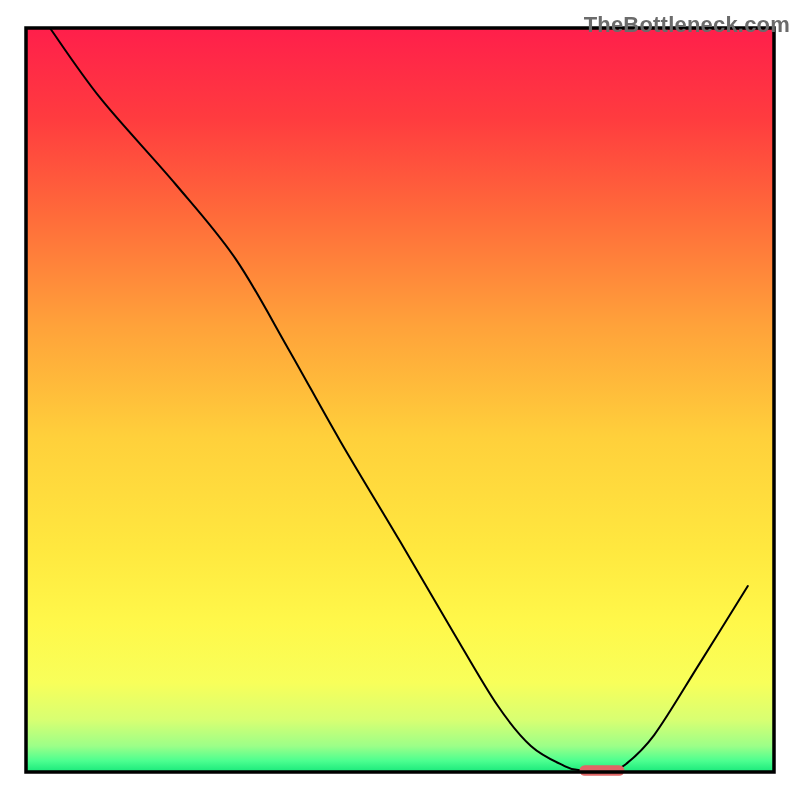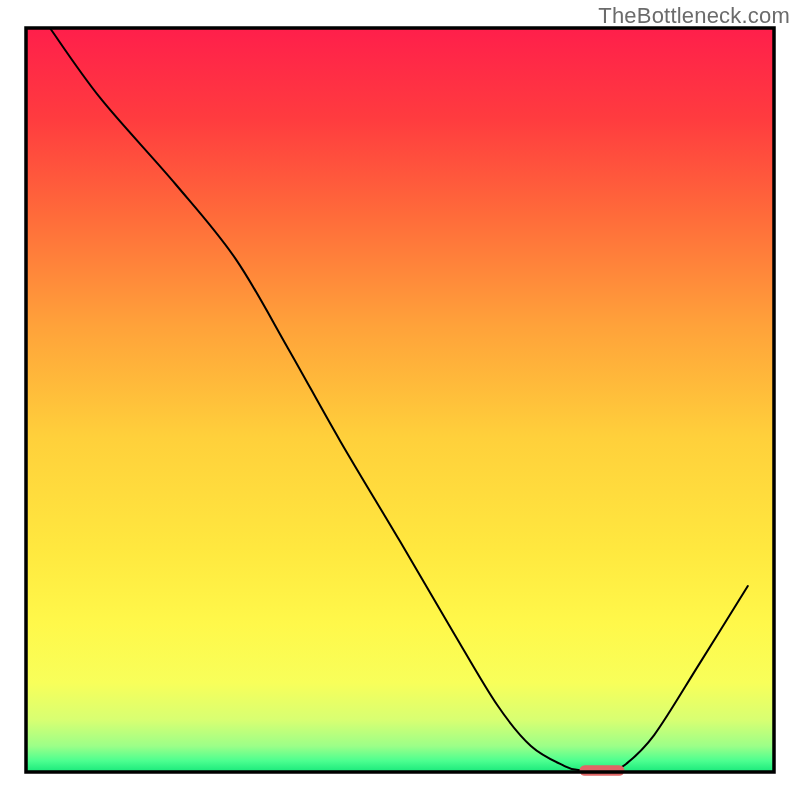--- a/index.html
+++ b/index.html
@@ -10,25 +10,25 @@
     background: #ffffff;
     overflow: hidden;
   }
   .chart-container {
     position: relative;
     width: 800px;
     height: 800px;
   }
   .watermark {
     position: absolute;
-    top: 3px;
+    top: 12px;
     right: 10px;
     font-family: Arial, Helvetica, sans-serif;
     font-size: 22px;
-    font-weight: 400;
+    font-weight: 700;
     color: #6b6b6b;
     letter-spacing: 0.2px;
     z-index: 10;
     margin-left: 7px;
   }
   svg {
     position: absolute;
     top: 0;
     left: 0;
   }

